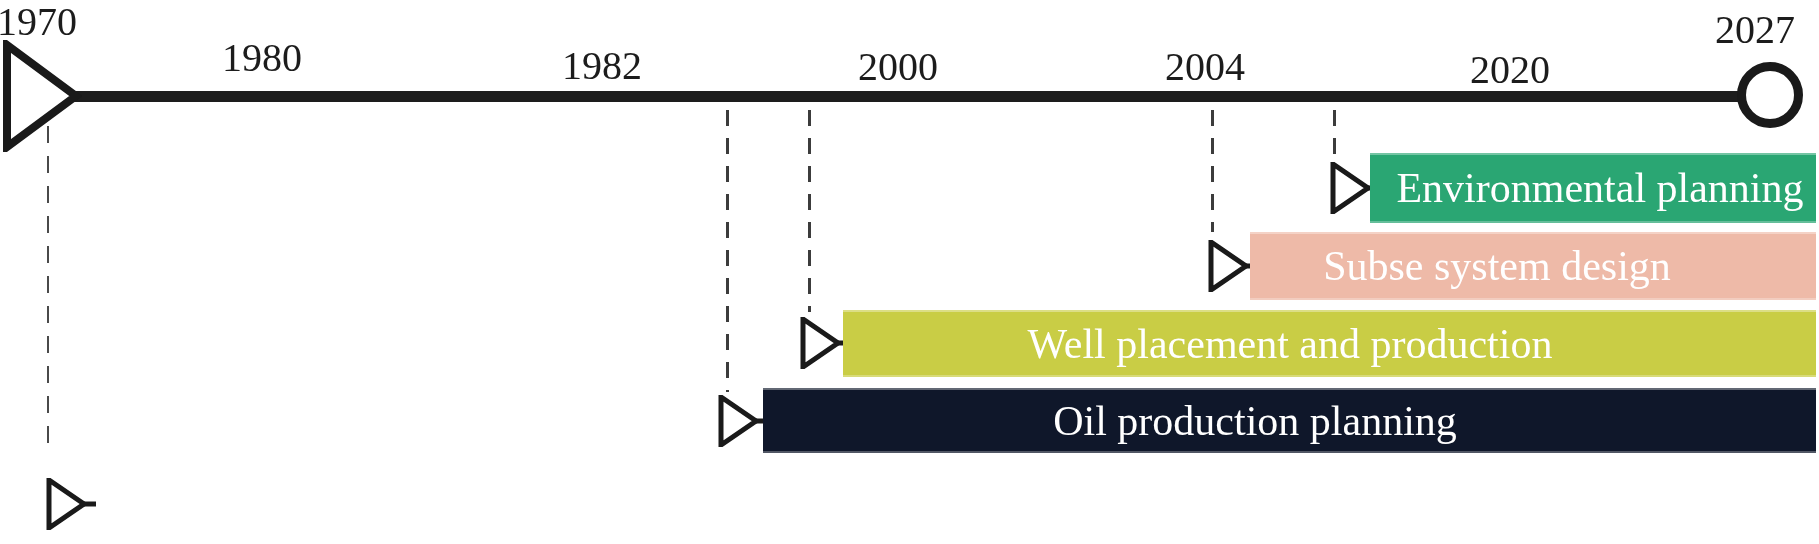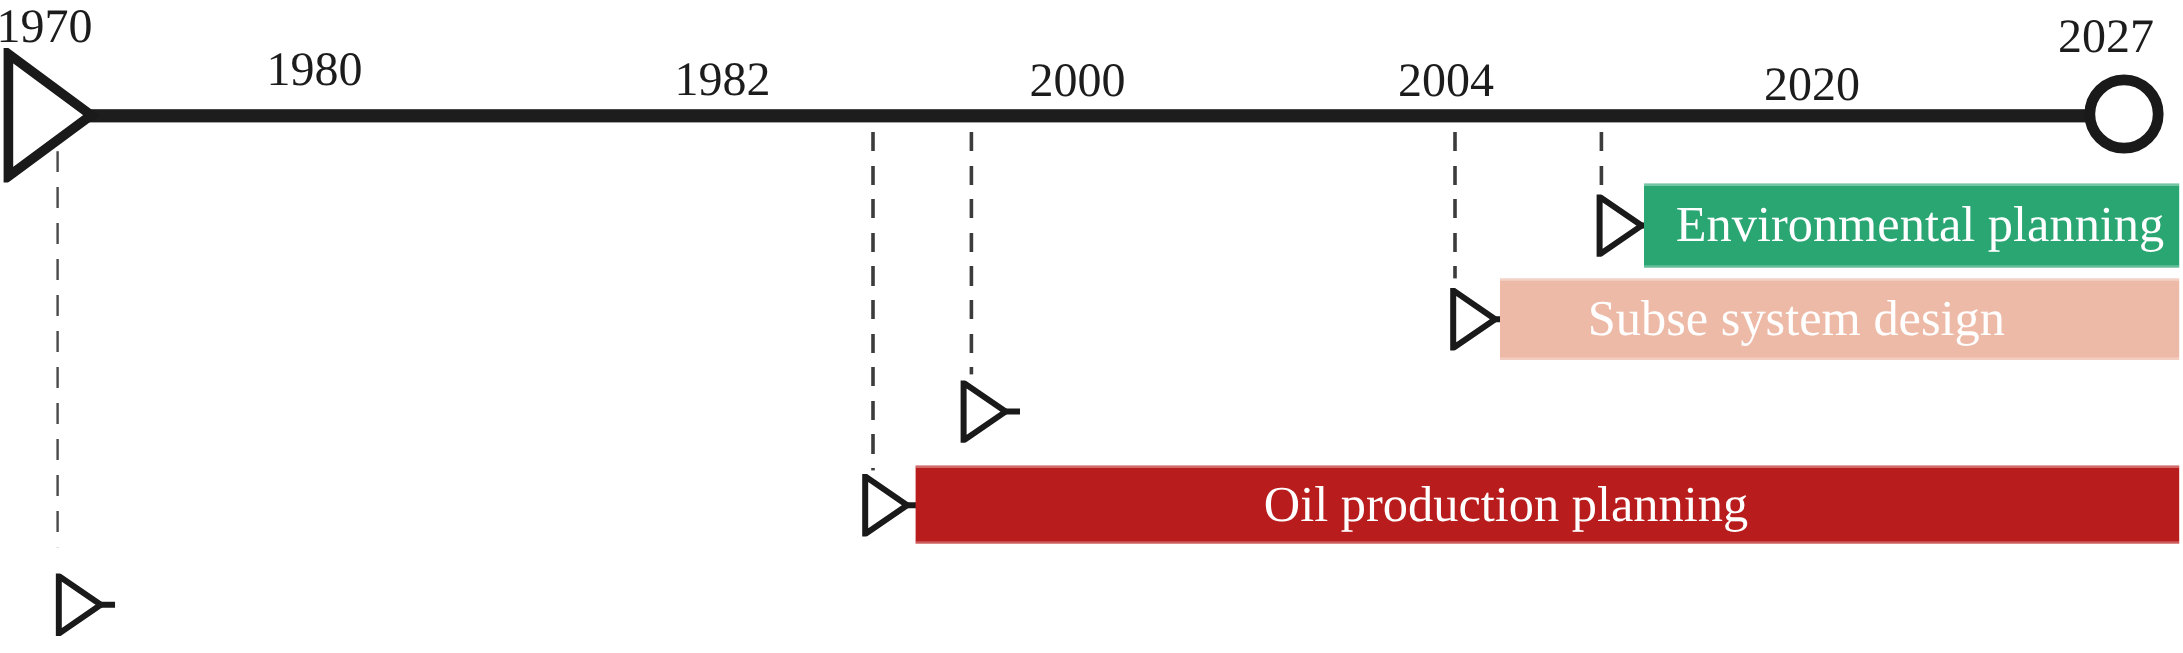--- a/index.html
+++ b/index.html
@@ -73,26 +73,29 @@
     <polygon points="3,2 3,50 38,26" fill="#ffffff" stroke="#1a1a1a" stroke-width="5" stroke-linejoin="miter"></polygon>
   </svg>
   <div class="bar" style="left: 1250px; top: 232px; width: 566px; height: 68px; background-color: rgb(238, 186, 168);">
     <span class="bar-label" style="left:247px;">Subse system design</span>
   </div>
 
   <svg class="marker" style="left:800px;top:317px;" viewBox="0 0 50 52">
     <line x1="36" y1="26" x2="50" y2="26" stroke="#1a1a1a" stroke-width="5"></line>
     <polygon points="3,2 3,50 38,26" fill="#ffffff" stroke="#1a1a1a" stroke-width="5" stroke-linejoin="miter"></polygon>
   </svg>
+  <div class="bar" style="left: 843px; top: 310px; width: 973px; height: 67px; background-color: rgb(201, 205, 69);">
+    <span class="bar-label" style="left:447px;">Well placement and production</span>
+  </div>
 
   <svg class="marker" style="left:718px;top:395px;" viewBox="0 0 50 52">
     <line x1="36" y1="26" x2="50" y2="26" stroke="#1a1a1a" stroke-width="5"></line>
     <polygon points="3,2 3,50 38,26" fill="#ffffff" stroke="#1a1a1a" stroke-width="5" stroke-linejoin="miter"></polygon>
   </svg>
-  <div class="bar" style="left: 763px; top: 388px; width: 1053px; height: 65px; background-color: #b91c1c;">
+  <div class="bar" style="left: 763px; top: 388px; width: 1053px; height: 65px; background-color: #0f172a;">
     <span class="bar-label" style="left:492px;">Oil production planning</span>
   </div>
 
   <svg class="marker" style="left:46px;top:478px;" viewBox="0 0 50 52">
     <line x1="36" y1="26" x2="50" y2="26" stroke="#1a1a1a" stroke-width="5"></line>
     <polygon points="3,2 3,50 38,26" fill="#ffffff" stroke="#1a1a1a" stroke-width="5" stroke-linejoin="miter"></polygon>
   </svg>
 
 </div>
 

